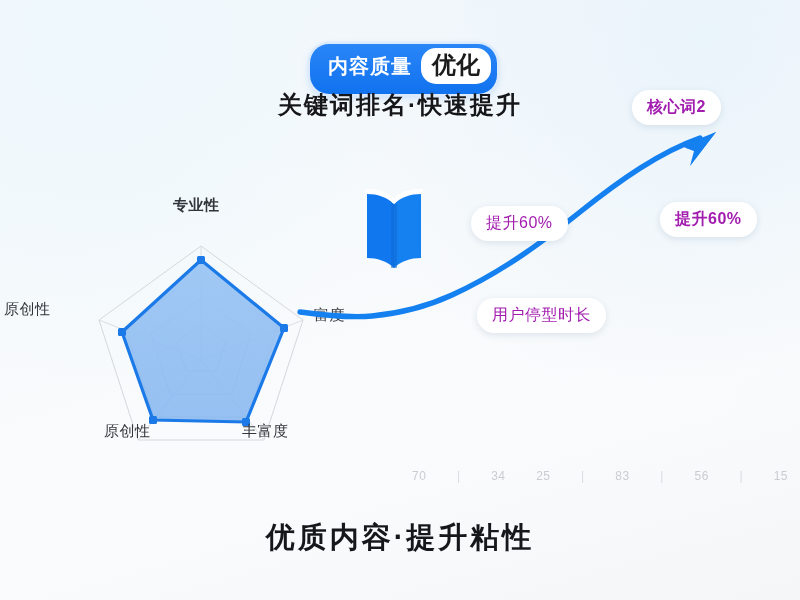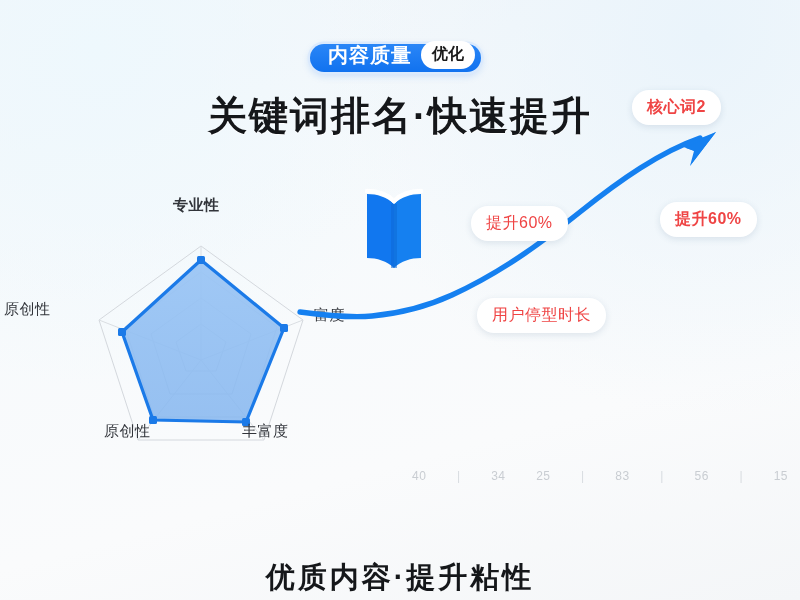--- a/index.html
+++ b/index.html
@@ -12,60 +12,60 @@
   #stage{
     position:relative;width:800px;height:600px;
     background:
       radial-gradient(circle at 12% 8%, #eef8fd 0%, rgba(238,248,253,0) 38%),
       radial-gradient(circle at 88% 6%, #eaf4fb 0%, rgba(234,244,251,0) 42%),
       linear-gradient(165deg,#f1f6fa 0%,#f7fafc 40%,#fafbfc 70%,#f4f6f8 100%);
   }
   
   #badge{
     position:absolute;left:310px;top:44px;
-    height:28px;display:flex;align-items:center;
+    height:50px;display:flex;align-items:center;
     padding:0 6px 6px 18px;
     border-radius:19px;
     background:linear-gradient(180deg,#2a86f7 0%,#1172ef 100%);
     box-shadow:0 0 0 2.5px #dbeafd, 0 3px 8px rgba(24,110,230,.22);
     box-sizing:border-box;
   }
   #badge .bt{
     color:#fff;font-size:20px;font-weight:700;letter-spacing:1px;
     line-height:1;white-space:nowrap;
   }
   #badge .sub{
     margin-left:9px;background:#fff;color:#1b1b1b;
-    font-size:16px;font-weight:700;line-height:1;
+    font-size:24px;font-weight:700;line-height:1;
     border-radius:15px;padding:5px 11px 7px;white-space:nowrap;
   }
   
   #headline{
     position:absolute;left:0;top:89px;width:800px;text-align:center;
-    font-size:39px;font-weight:700;color:#15171a;letter-spacing:2px;
+    font-size:24px;font-weight:700;color:#15171a;letter-spacing:2px;
     text-shadow:0 1px 0 rgba(255,255,255,.8);
   }
   #subline{
     position:absolute;left:0;top:518px;width:800px;text-align:center;
-    font-size:29px;font-weight:700;color:#15171a;letter-spacing:3px;margin-top:40px;
+    font-size:29px;font-weight:700;color:#15171a;letter-spacing:3px;
   }
   #depth{
     position:absolute;left:163px;top:464px;
     font-size:20px;font-weight:600;color:#1d1f22;letter-spacing:1px;
   }
   
   #radar{position:absolute;left:46px;top:206px;width:310px;height:250px;}
   .rlabel{
     position:absolute;font-size:15px;color:#31343a;white-space:nowrap;
     letter-spacing:.5px;
   }
   
   .pill{
     position:absolute;background:#fff;border-radius:17px;
-    padding:7px 15px;font-size:16px;color:#ef4444;white-space:nowrap;
+    padding:7px 15px;font-size:16px;color:#a21caf;white-space:nowrap;
     box-shadow:0 2px 7px rgba(60,90,130,.14);letter-spacing:.5px;
   }
   .pill.b{font-weight:700;}
   #p-kw2{left:632px;top:90px;}
   #p-kw1{left:565px;top:157px;}
   #p-up1{left:471px;top:206px;}
   #p-up2{left:660px;top:202px;}
   #p-dwell{left:477px;top:298px;}
   
   #ticks{
@@ -144,21 +144,21 @@
     <path d="M33,15 C40,8 50,5 60,5" fill="none" stroke="#ffffff" stroke-width="4.5" stroke-linecap="round"></path>
   </svg>
 
   <div class="pill b" id="p-kw2">核心词2</div>
   <div class="pill" id="p-up1">提升60%</div>
   <div class="pill b" id="p-up2">提升60%</div>
   <div class="pill" id="p-dwell">用户停型时长</div>
 
 
   <div id="ticks">
-      <span>40</span>
+      <span>70</span>
       <span class="sep">|</span>
       <span>34</span>
       <span>25</span>
       <span class="sep">|</span>
       <span>83</span>
       <span class="sep">|</span>
       <span>56</span>
       <span class="sep">|</span>
       <span>15</span>
     </div>

